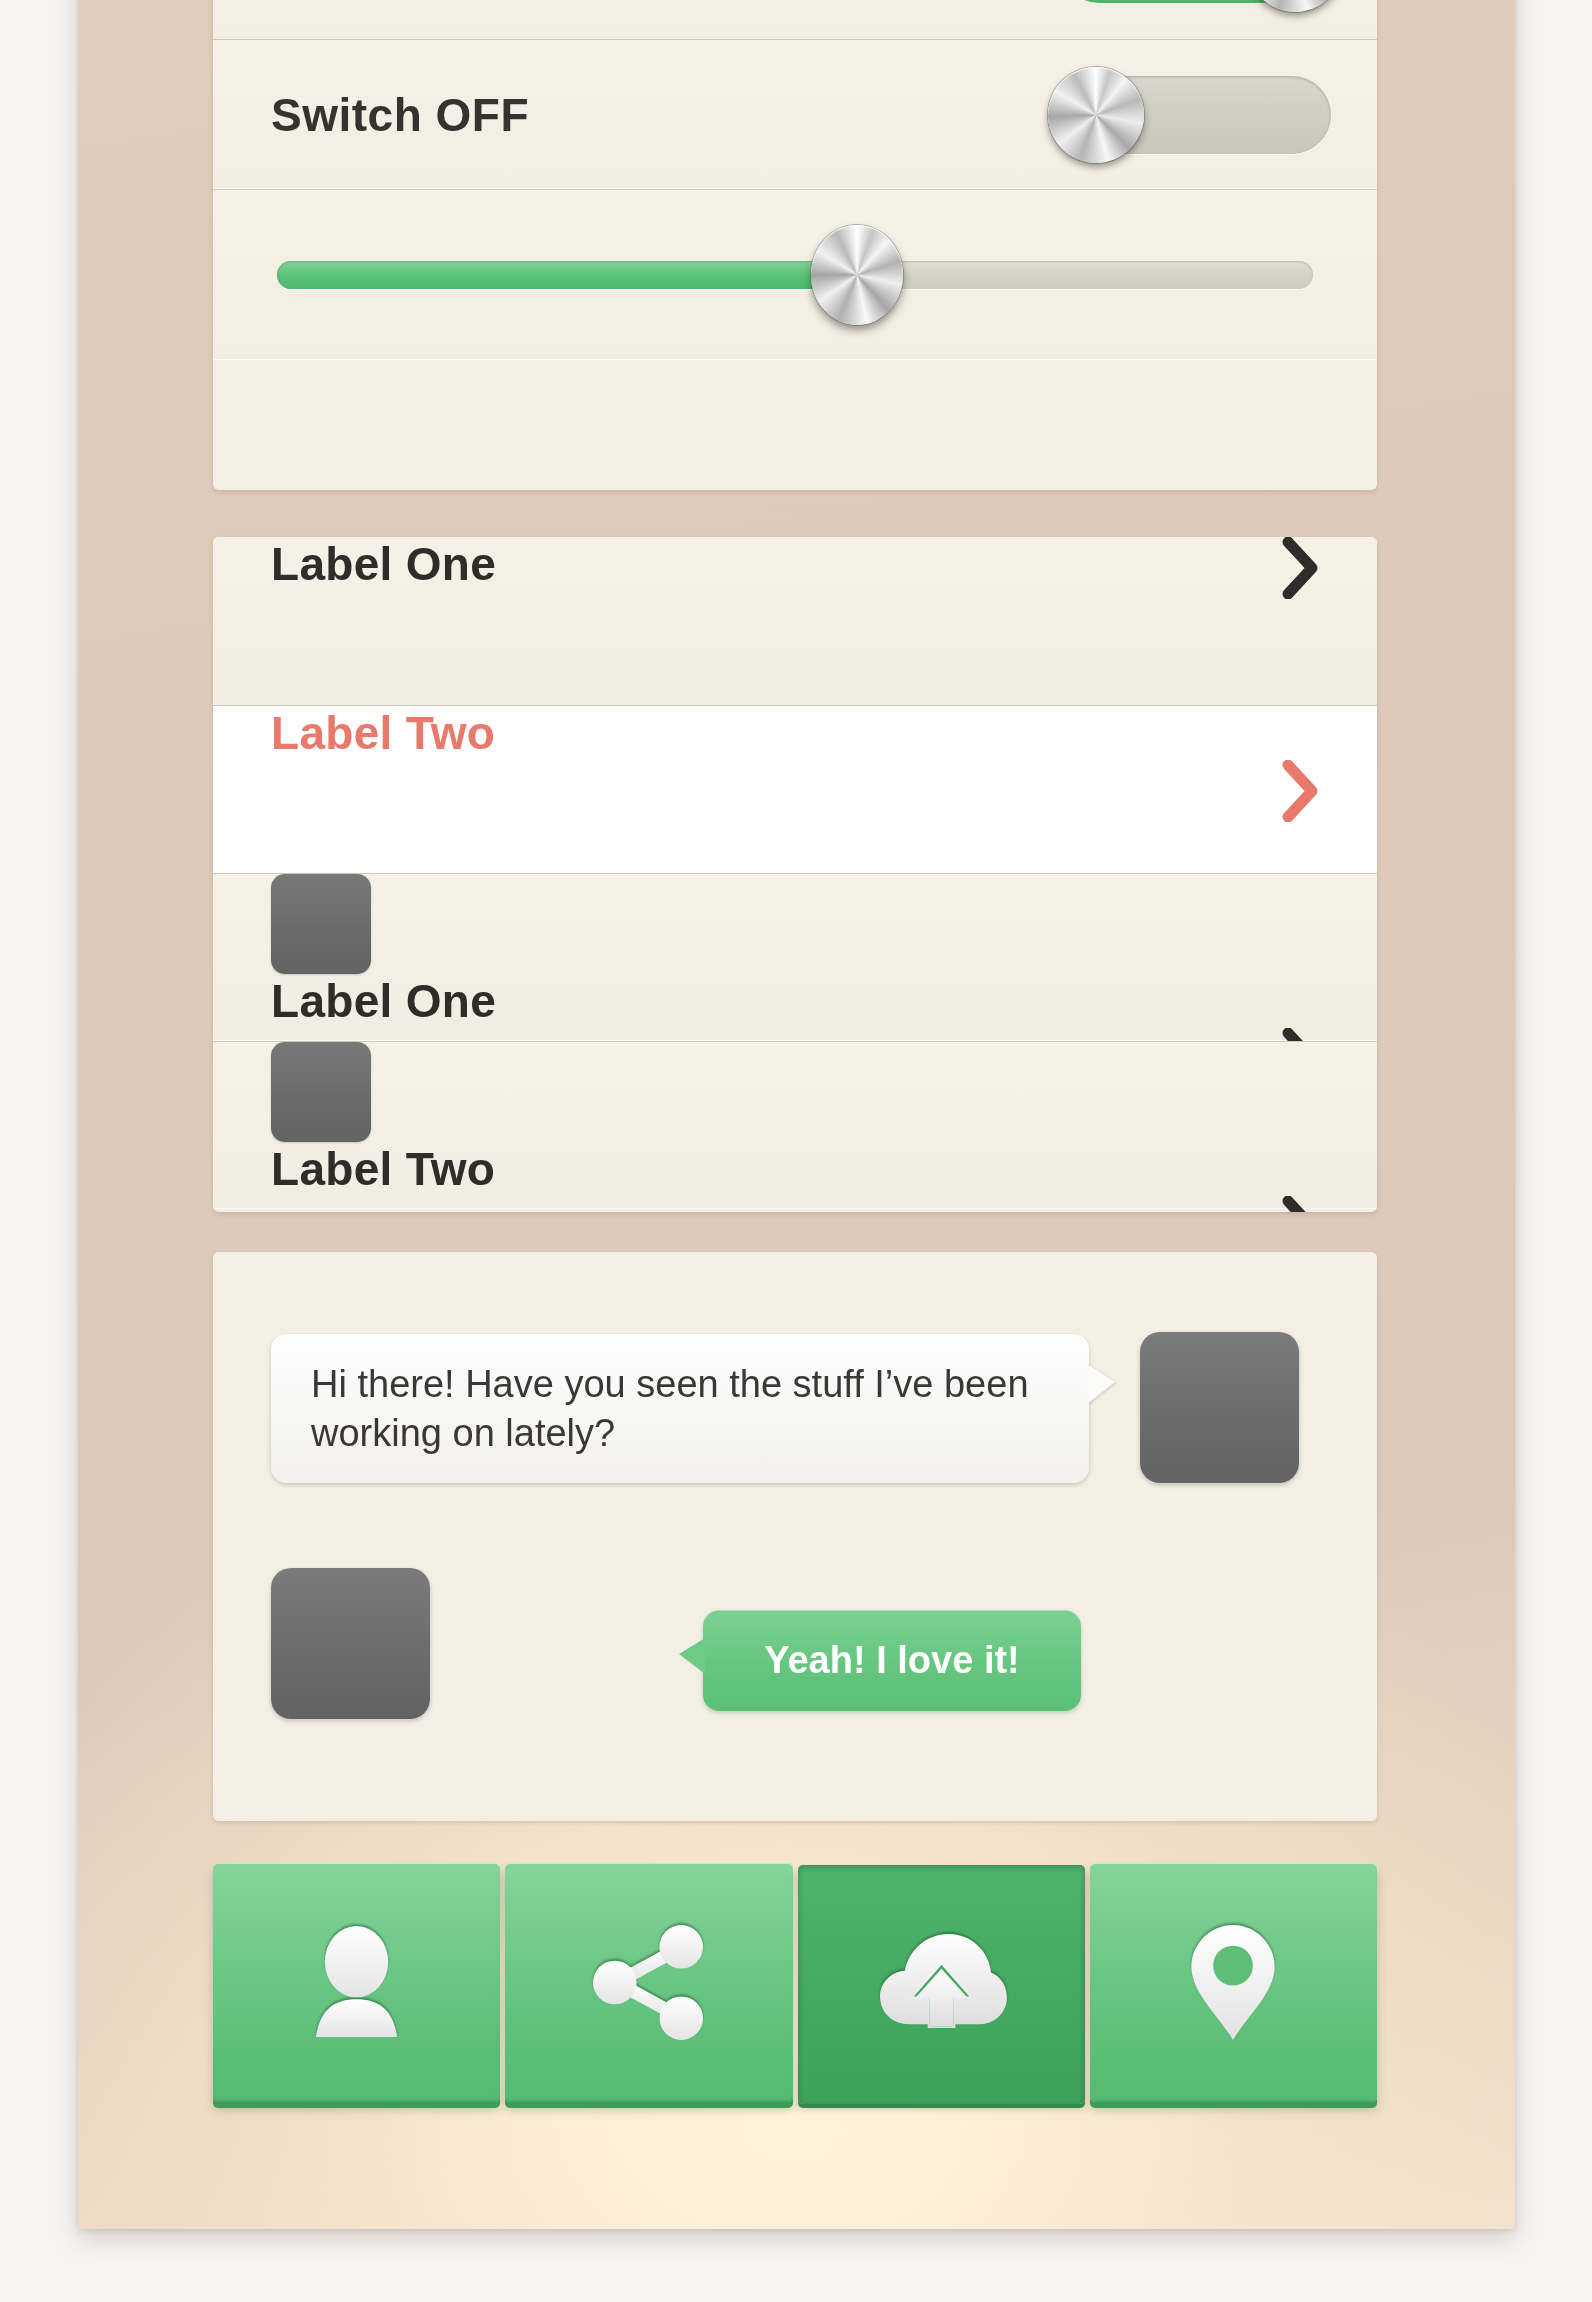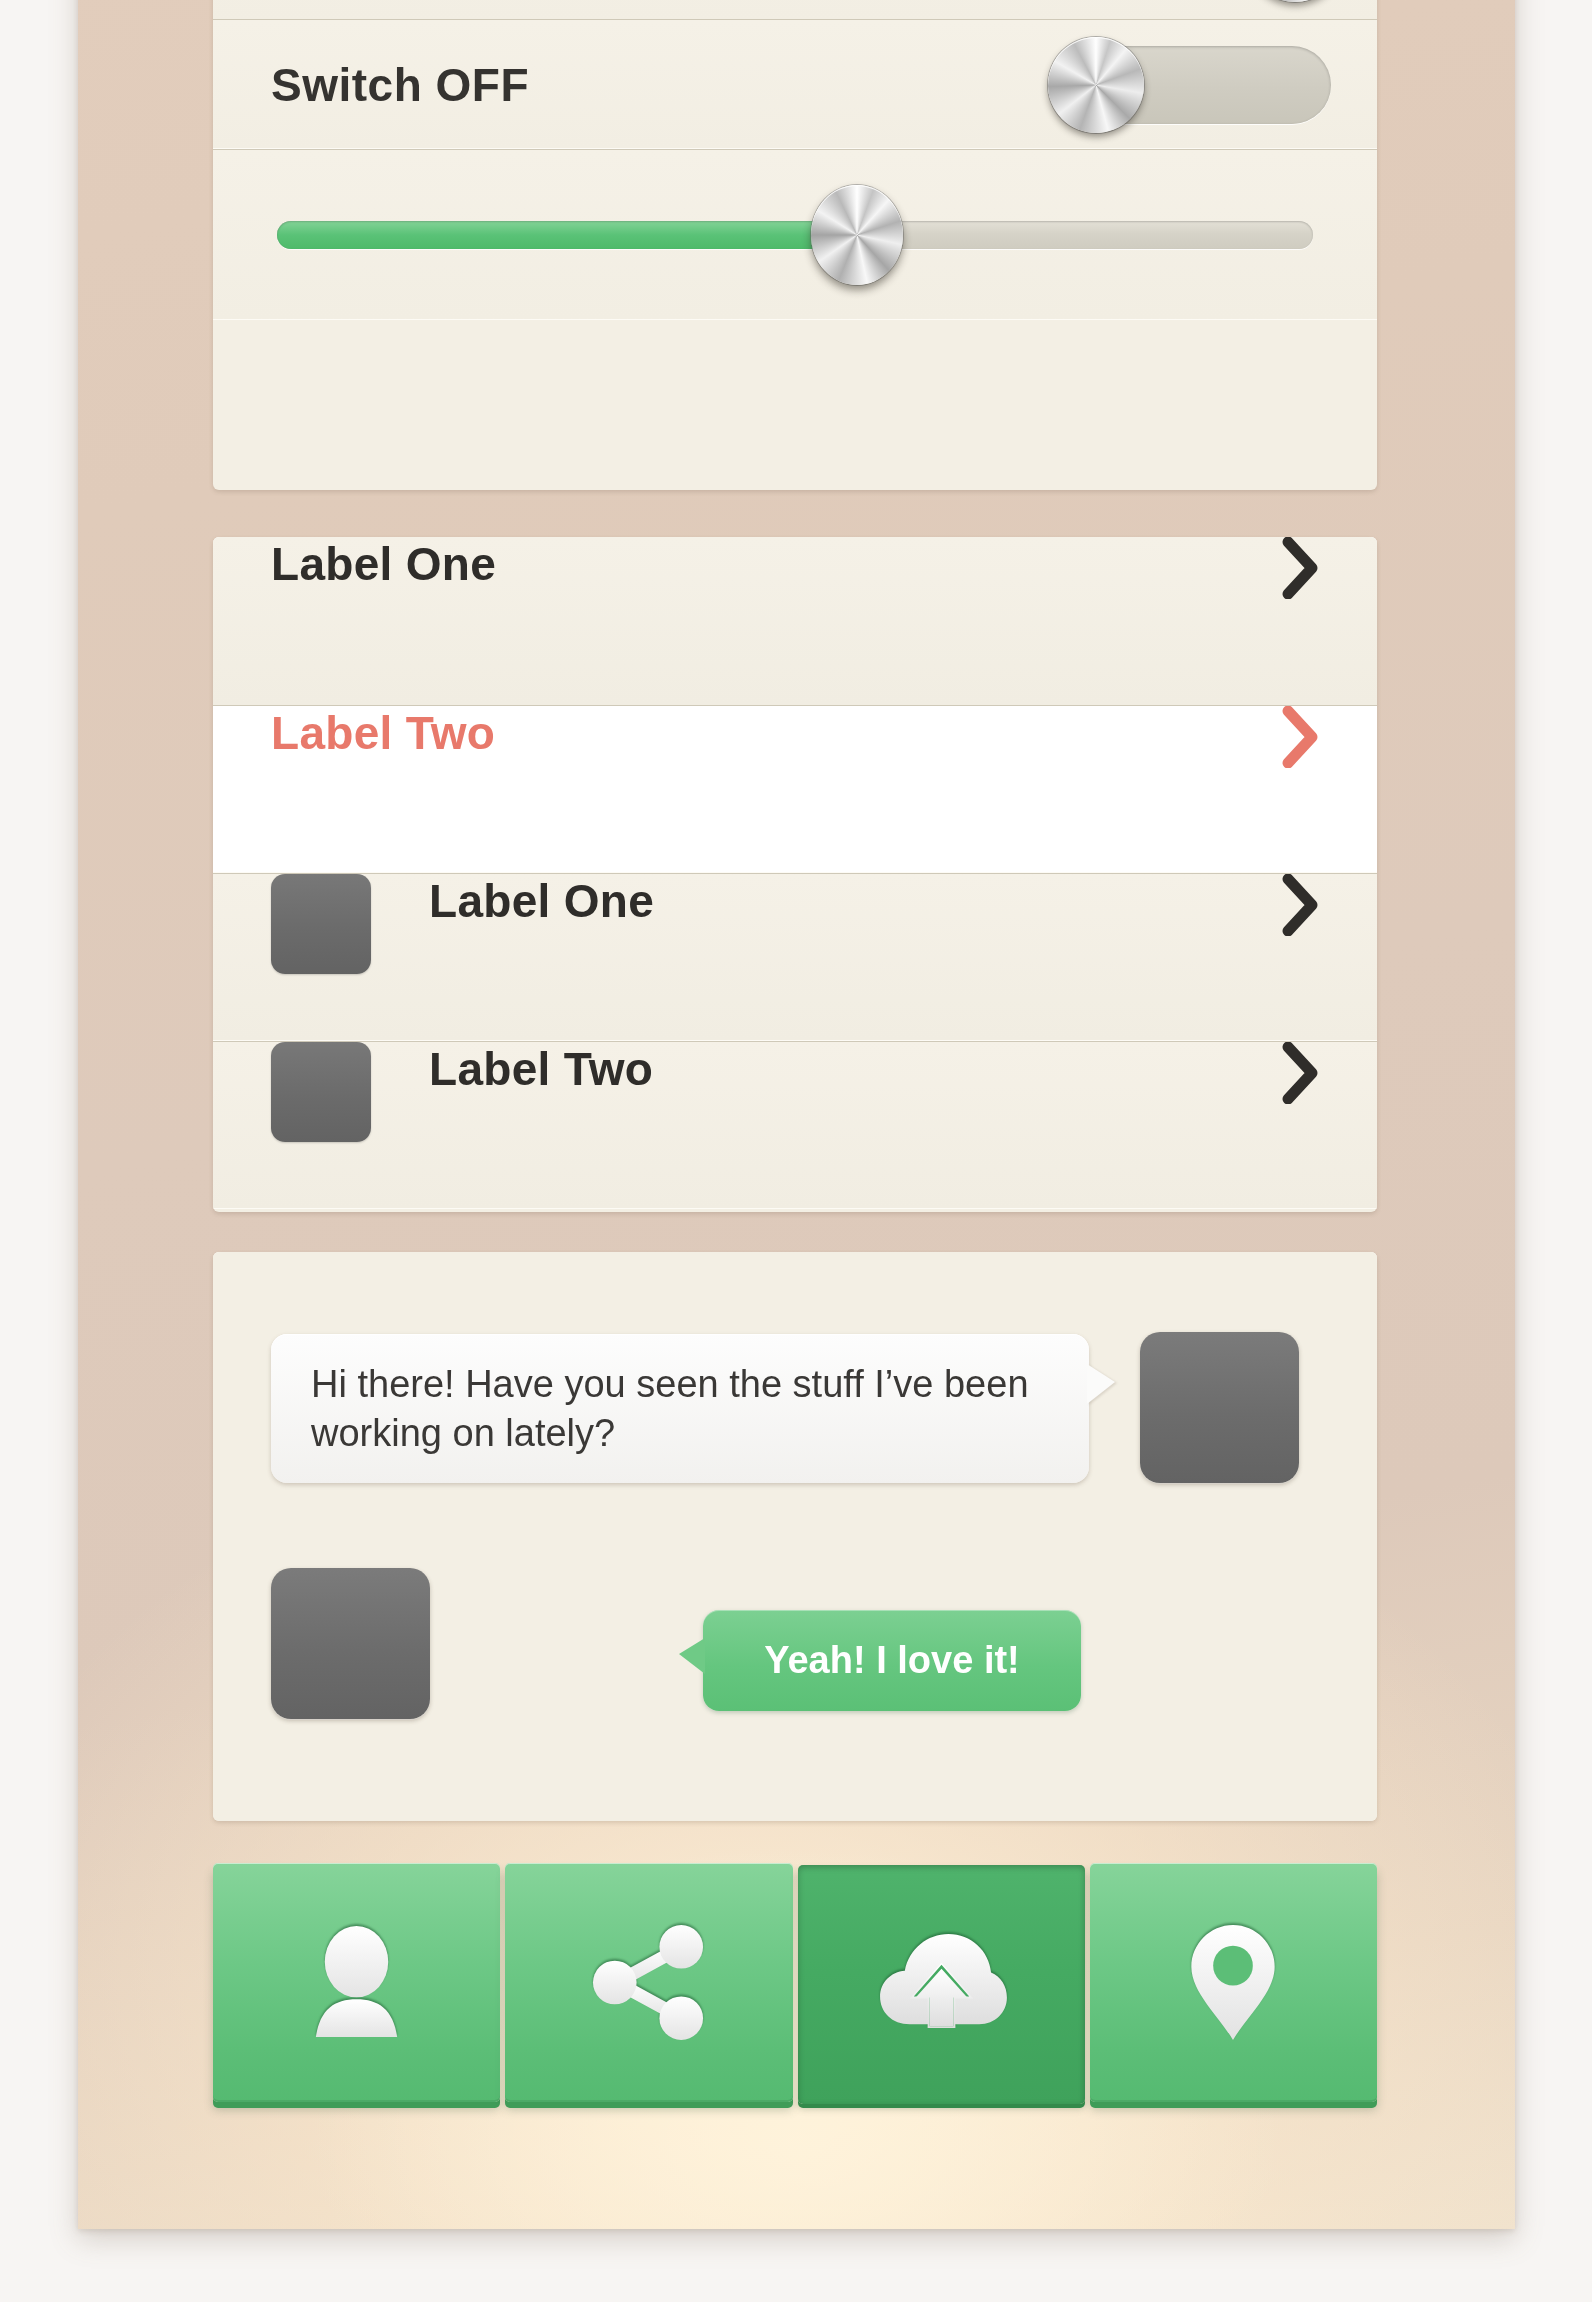--- a/index.html
+++ b/index.html
@@ -45,21 +45,21 @@
       0 2px 4px rgba(120,100,80,0.22),
       0 1px 0 rgba(255,255,255,0.75) inset;
     overflow: hidden;
   }
 
   
   #card-controls { left: 213px; top: -111px; width: 1164px; height: 601px; }
 
   .row {
     position: relative;
-    height: 130px;
+    height: 150px;
     background: linear-gradient(180deg,#f5f1e7 0%,#f2eee3 100%);
     box-sizing: border-box;
   }
   .row + .row { border-top: 1px solid #cfc9b8; box-shadow: 0 -1px 0 #fdfbf5 inset; }
 
   .row-label {
     position: absolute;
     left: 58px;
     top: 50%;
     transform: translateY(-50%);
@@ -158,21 +158,21 @@
   
   #card-list { left: 213px; top: 537px; width: 1164px; height: 675px; }
 
   .list-row {
     position: relative;
     height: 168px;
     box-sizing: border-box;
     display: flex;
     background: linear-gradient(180deg,#f5f1e7 0%,#f1ede2 100%);
   }
-  .list-row + .list-row { border-top: 1px solid #cfc9b8; box-shadow: 0 -1px 0 #fdfbf5 inset; }
+  .list-row + .list-row { border-top: 1px solid #cfc9b8; box-shadow: 0 -1px 0 #fdfbf5 inset; flex-direction: column; }
   .list-row.selected { background: #ffffff; }
 
   .list-thumb {
     width: 100px;
     height: 100px;
     margin-left: 58px;
     border-radius: 14px;
     background: linear-gradient(180deg,#787878 0%,#6b6b6b 55%,#636363 100%);
     flex: none;
     box-shadow: 0 1px 2px rgba(0,0,0,0.18);

